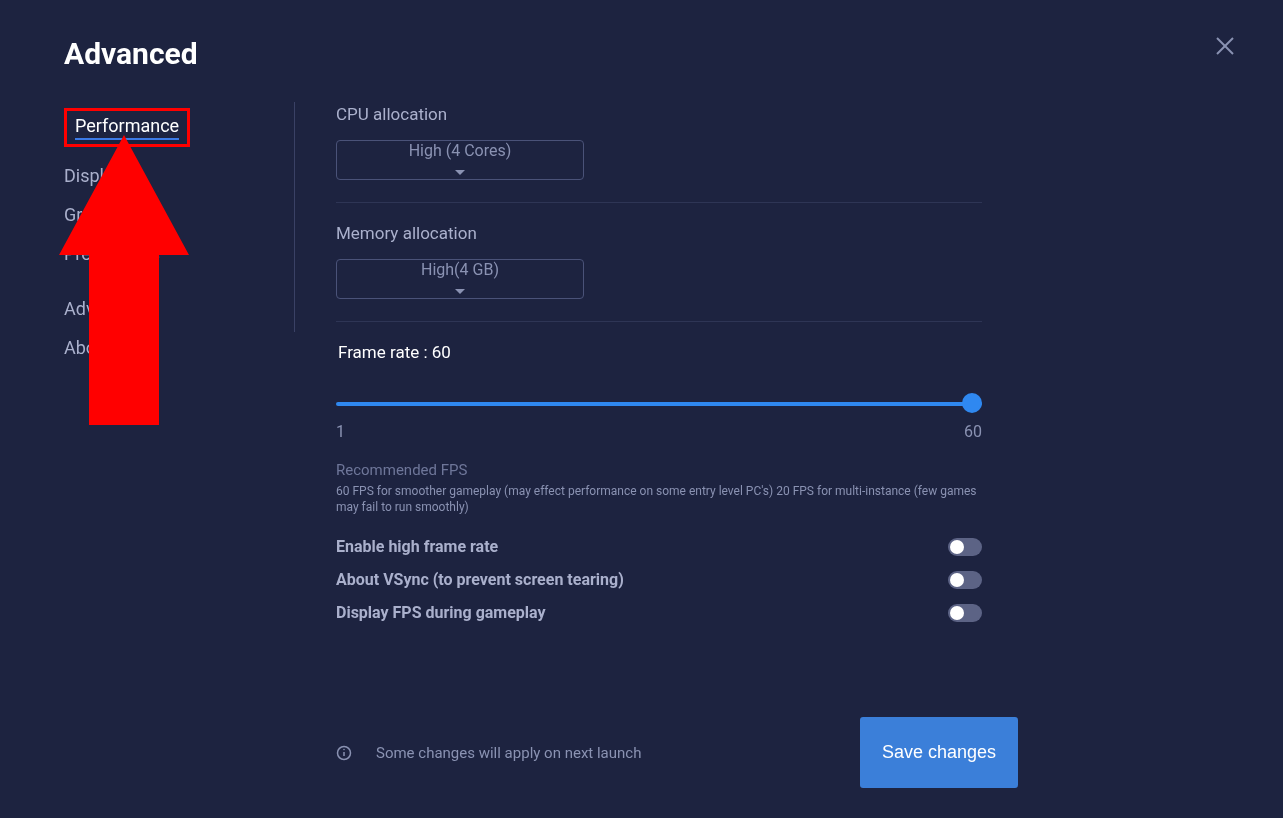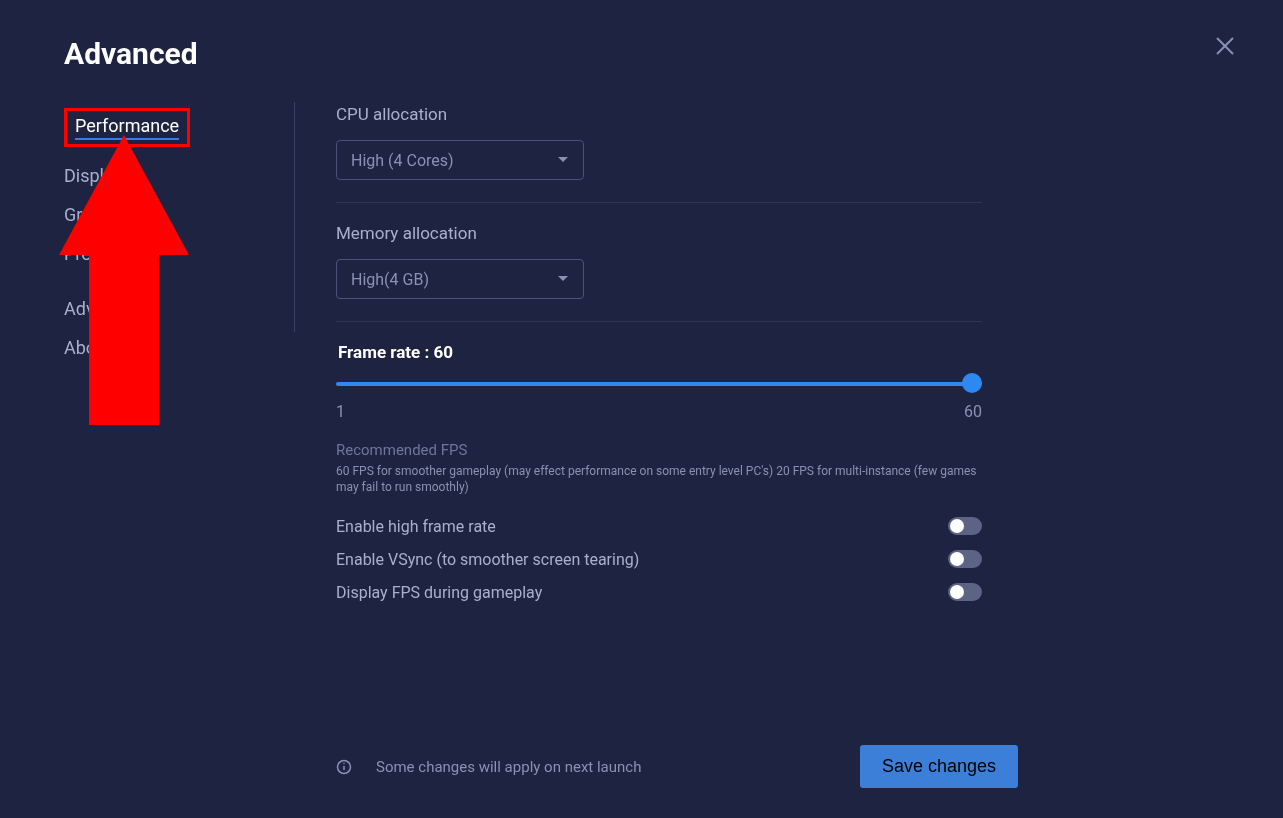--- a/index.html
+++ b/index.html
@@ -78,33 +78,33 @@
   height: 40px;
   border: 1px solid #4a5278;
   border-radius: 4px;
   display: flex;
   align-items: center;
   justify-content: space-between;
   padding: 0 14px;
   color: #8a92b2;
   cursor: pointer;
   margin-bottom: 22px;
+  flex-direction: column;
 }
 .chevron-down { width: 12px; height: 12px; fill: #8a92b2; }
 .hr {
   height: 1px;
   background: #2e3555;
   margin-bottom: 20px;
 }
 .frame-label {
   font-size: 17px;
   color: #ffffff;
-  margin-bottom: 8px;
+  margin-bottom: 28px;
   margin-left: 2px;
-  font-weight: bold;
 }
 .slider-wrap { position: relative; height: 28px; margin-bottom: 4px; }
 .slider-track {
   position: absolute;
   top: 12px;
   left: 0;
   width: 100%;
   height: 4px;
   background: #2f88f0;
   border-radius: 2px;
@@ -133,22 +133,23 @@
 }
 .hint-text {
   font-size: 12px;
   color: #8a92b2;
   line-height: 1.35;
   margin-bottom: 22px;
 }
 .toggle-row {
   display: flex;
   justify-content: space-between;
-  align-items: flex-start;
+  align-items: flex-end;
   margin-bottom: 14px;
+  font-weight: bold;
 }
 .toggle-label {
   font-size: 16px;
   color: #aab0cc;
 }
 .toggle {
   width: 34px;
   height: 18px;
   background: #5c6385;
   border-radius: 10px;
@@ -176,24 +177,24 @@
 .footer-note {
   display: flex;
   align-items: center;
   gap: 24px;
   font-size: 15px;
   color: #8a92b2;
 }
 .info-icon { width: 16px; height: 16px; fill: none; stroke: #8a92b2; stroke-width: 1.5; }
 .save-btn {
   background: #3b7fd9;
-  color: #000000;
+  color: #ffffff;
   font-size: 18px;
   font-weight: 500;
-  padding: 11px 22px;
+  padding: 25px 22px;
   border: none;
   border-radius: 3px;
   cursor: pointer;
 }
 
 .arrow-anno {
   position: absolute;
   top: 135px;
   left: 54px;
   width: 140px;
@@ -261,21 +262,21 @@
   <div class="hint-title">Recommended FPS</div>
   <div class="hint-text">60 FPS for smoother gameplay (may effect performance on some entry level PC's) 20 FPS for multi-instance (few games may fail to run smoothly)</div>
 
   <div class="toggle-row">
     <span class="toggle-label">Enable high frame rate</span>
     <div class="toggle">
         <div class="toggle-knob"></div>
       </div>
   </div>
   <div class="toggle-row">
-    <span class="toggle-label">Enable VSync (to smoother screen tearing)</span>
+    <span class="toggle-label">About VSync (to prevent screen tearing)</span>
     <div class="toggle">
         <div class="toggle-knob"></div>
       </div>
   </div>
   <div class="toggle-row">
     <span class="toggle-label">Display FPS during gameplay</span>
     <div class="toggle">
         <div class="toggle-knob"></div>
       </div>
   </div>

